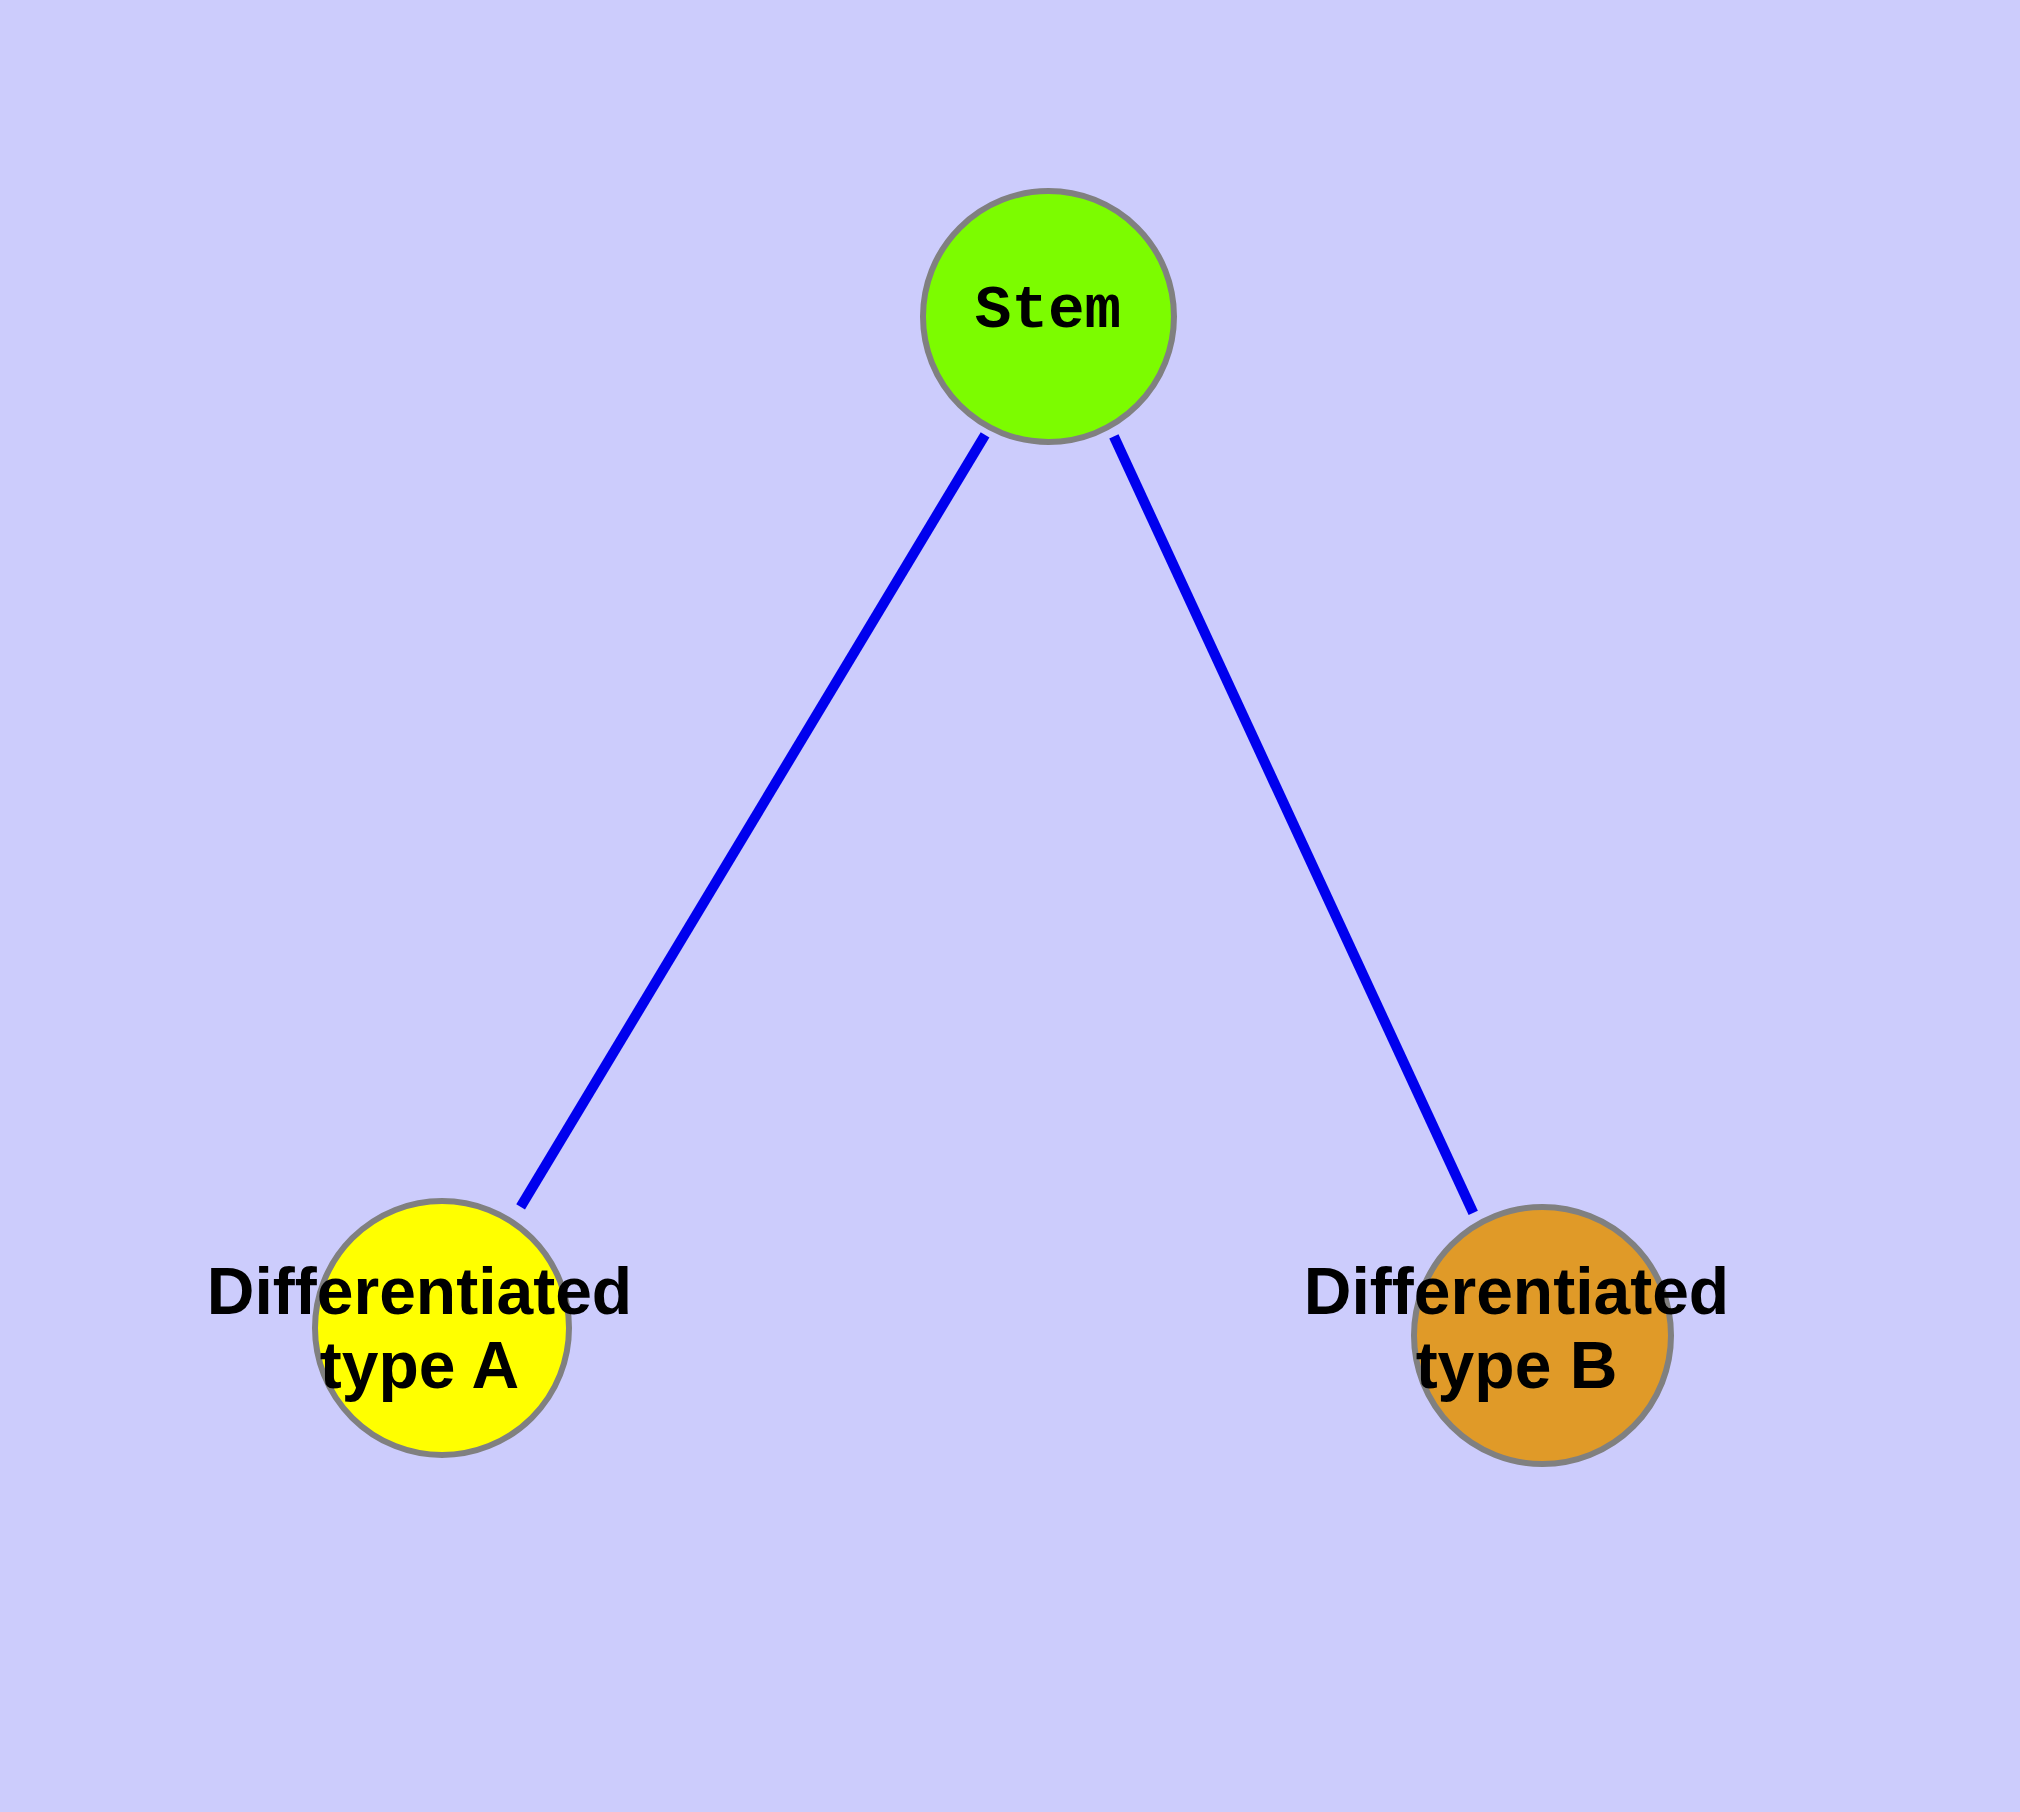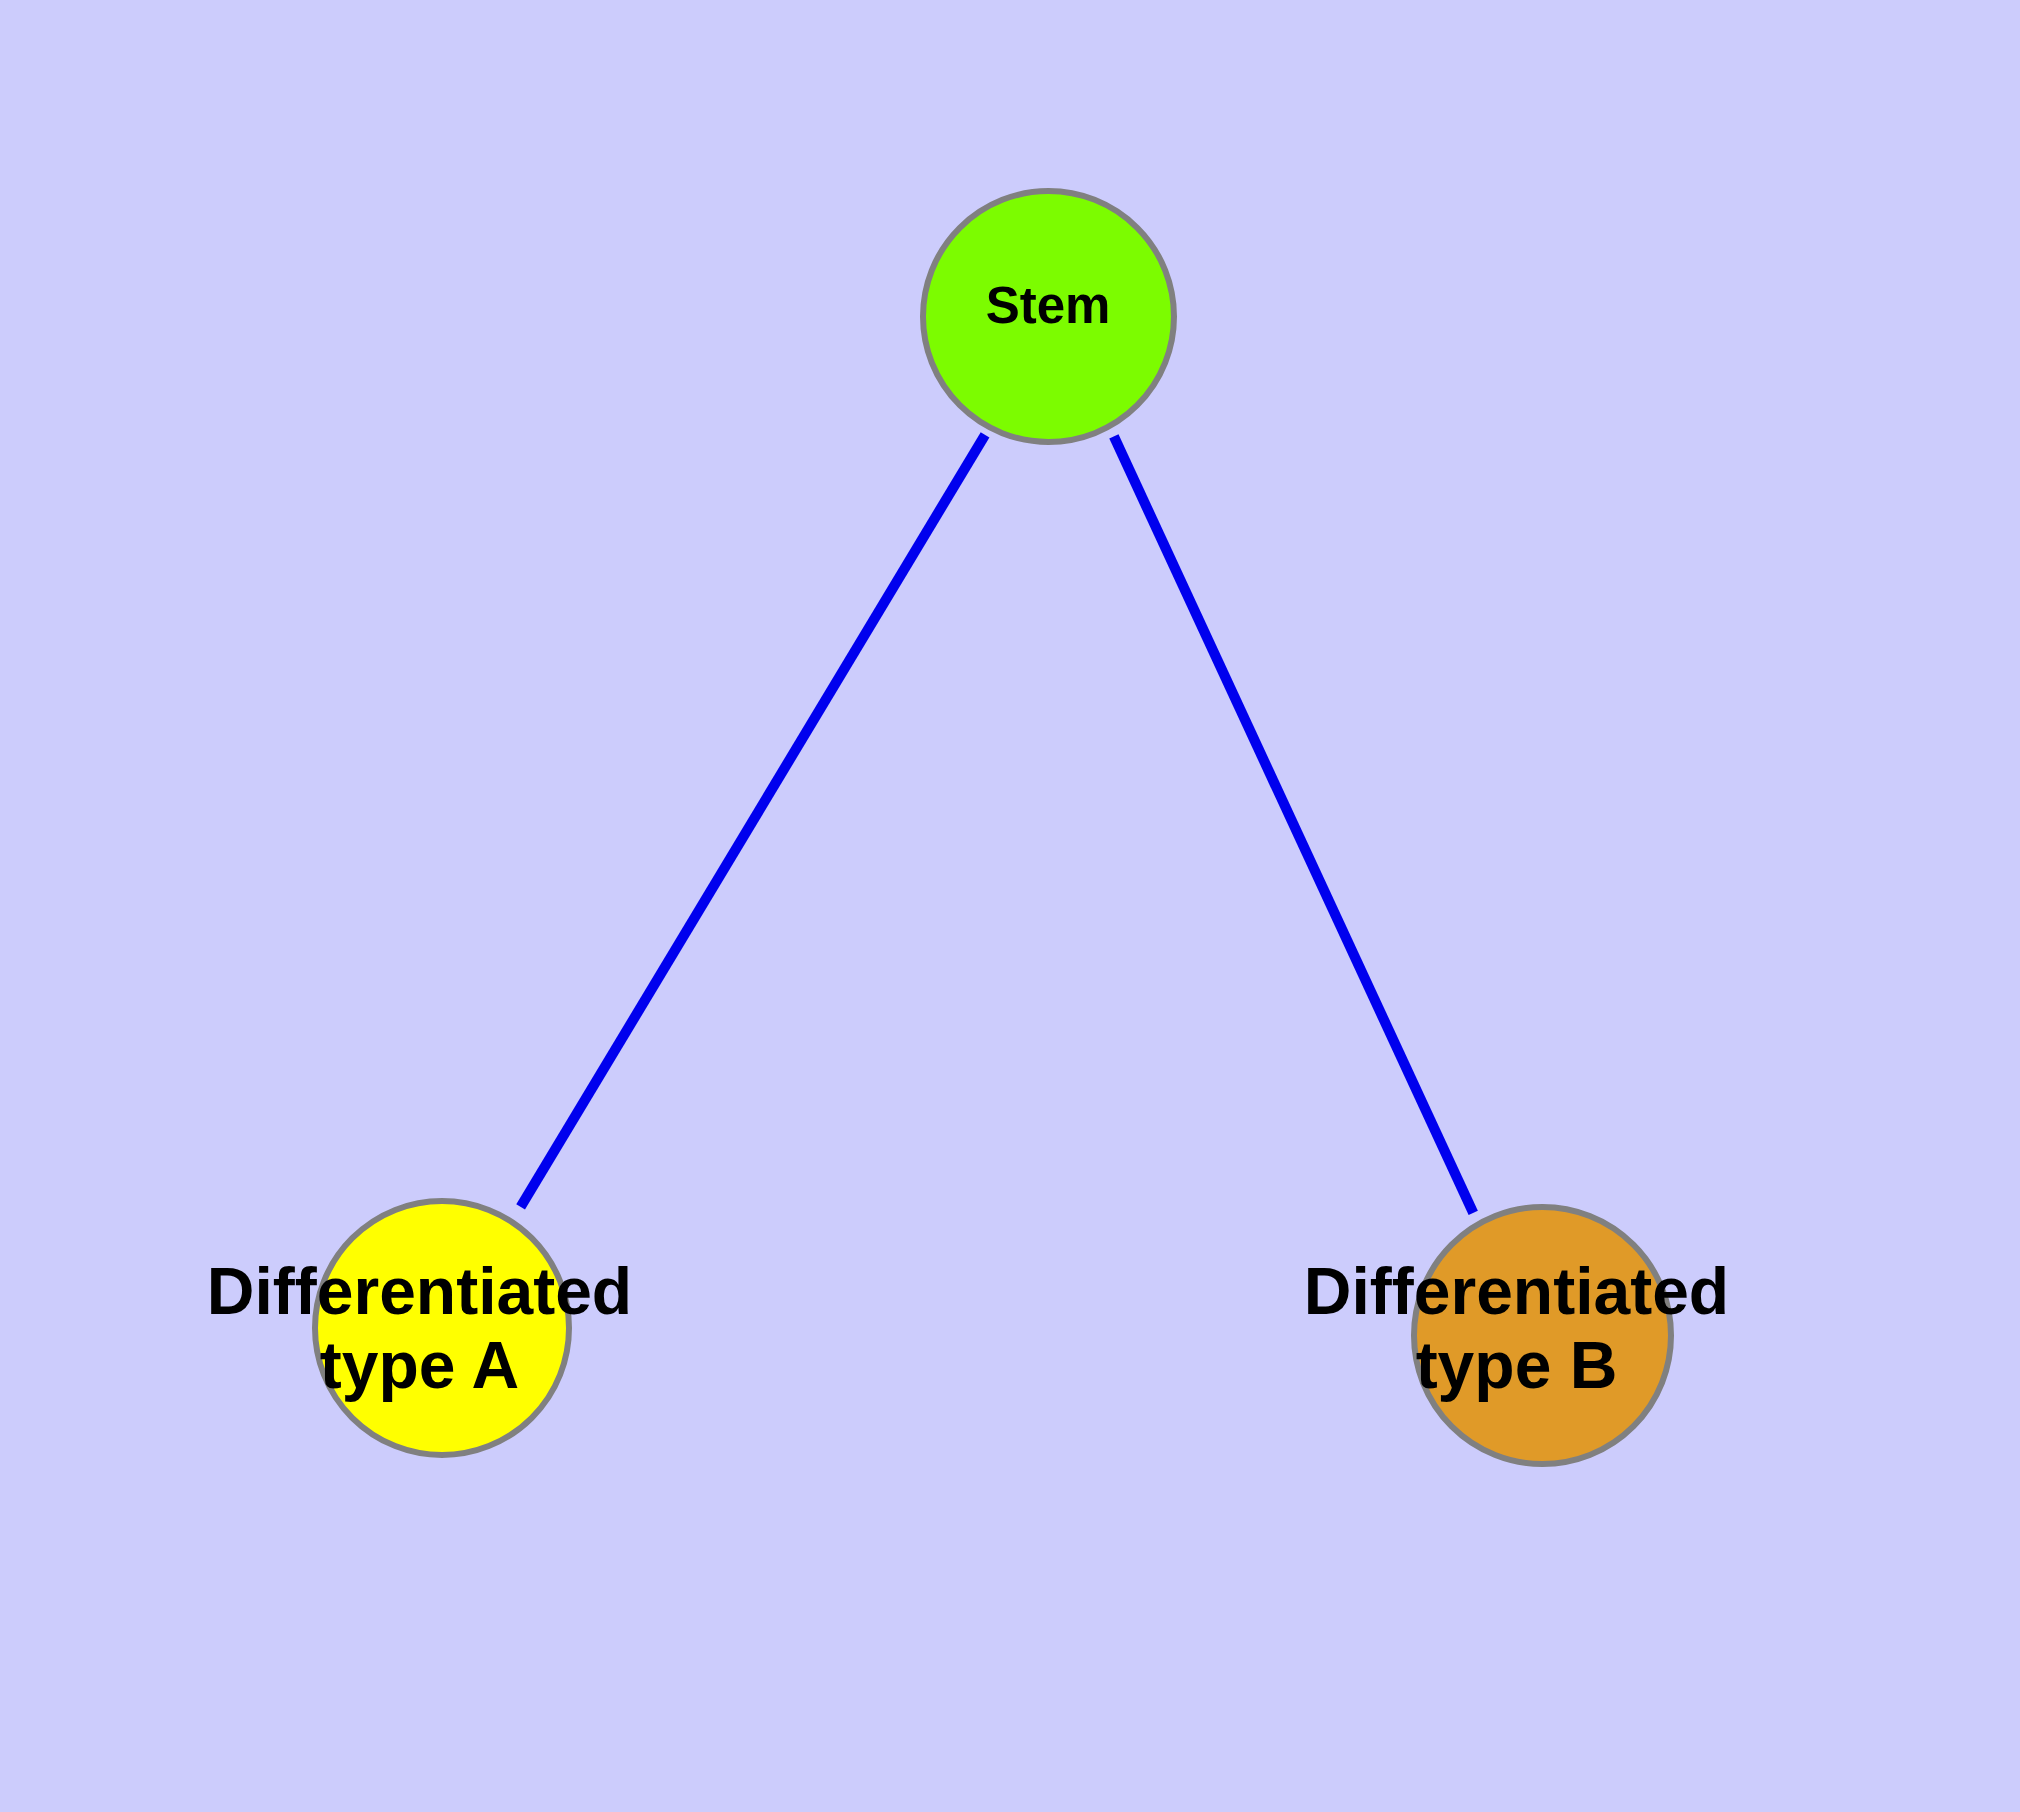--- a/index.html
+++ b/index.html
@@ -46,21 +46,22 @@
     left: 920px;
     top: 188px;
     width: 257px;
     height: 257px;
     background: #7cfc00;
   }
   #label-stem {
     left: 836px;
     top: 277px;
     width: 424px;
-    font-size: 51px;
+    font-size: 61px;
+    font-family: Liberation Mono, monospace;
   }
   #node-diff-a {
     left: 312px;
     top: 1198px;
     width: 260px;
     height: 260px;
     background: #ffff00;
   }
   #label-diff-a {
     left: 123px;

